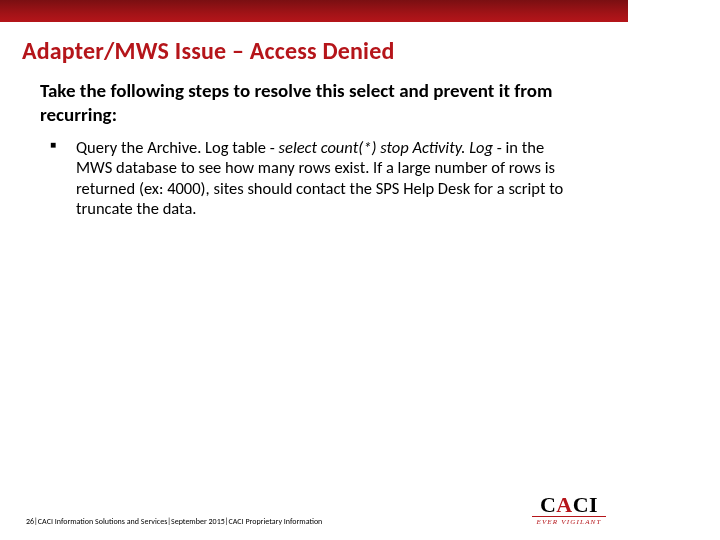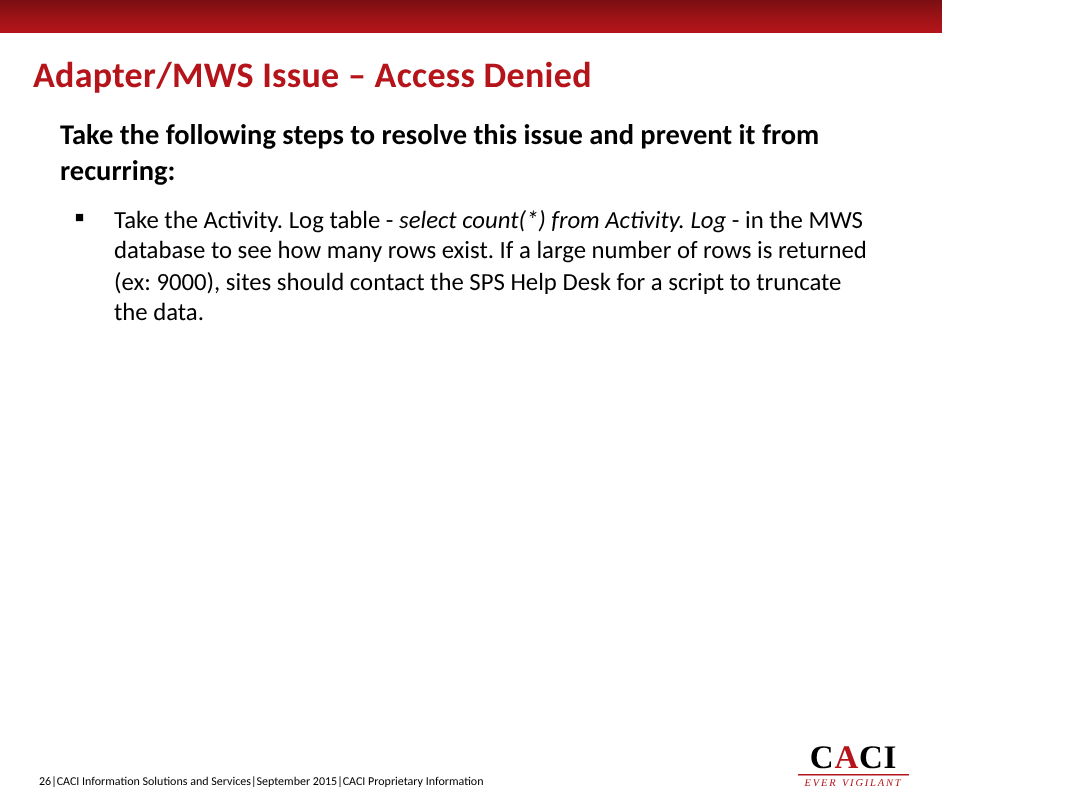--- a/index.html
+++ b/index.html
@@ -22,25 +22,25 @@
   .tagline { font-family: "Times New Roman", serif; font-size: 7px; letter-spacing: 1.2px; color: #b5151a; font-style: italic; }
 </style>
 </head>
 <body>
 
 <div class="slide">
   <div class="topbar"></div>
 
   <h1 class="title">Adapter/MWS Issue – Access Denied</h1>
 
-  <p class="intro">Take the following steps to resolve this issue and prevent it from recurring:</p>
+  <p class="intro">Take the following steps to resolve this select and prevent it from recurring:</p>
 
   <ul class="bullets">
     <li>
-      <span>Take the Activity. Log table - </span><span class="italic">select count(*) from Activity. Log</span><span> -  in the MWS database to see how many rows exist.  If a large number of rows is returned (ex: 9000), sites should contact the SPS Help Desk for a script to truncate the data.</span>
+      <span>Query the Archive. Log table - </span><span class="italic">select count(*) stop Activity. Log</span><span> -  in the MWS database to see how many rows exist.  If a large number of rows is returned (ex: 4000), sites should contact the SPS Help Desk for a script to truncate the data.</span>
     </li>
   </ul>
 
   <div class="footer">
     <div class="footer-left">
       <span>26</span>
       <span class="footer-sep">|</span>
       <span>CACI Information Solutions and Services</span>
       <span class="footer-sep">|</span>
       <span>September 2015</span>

